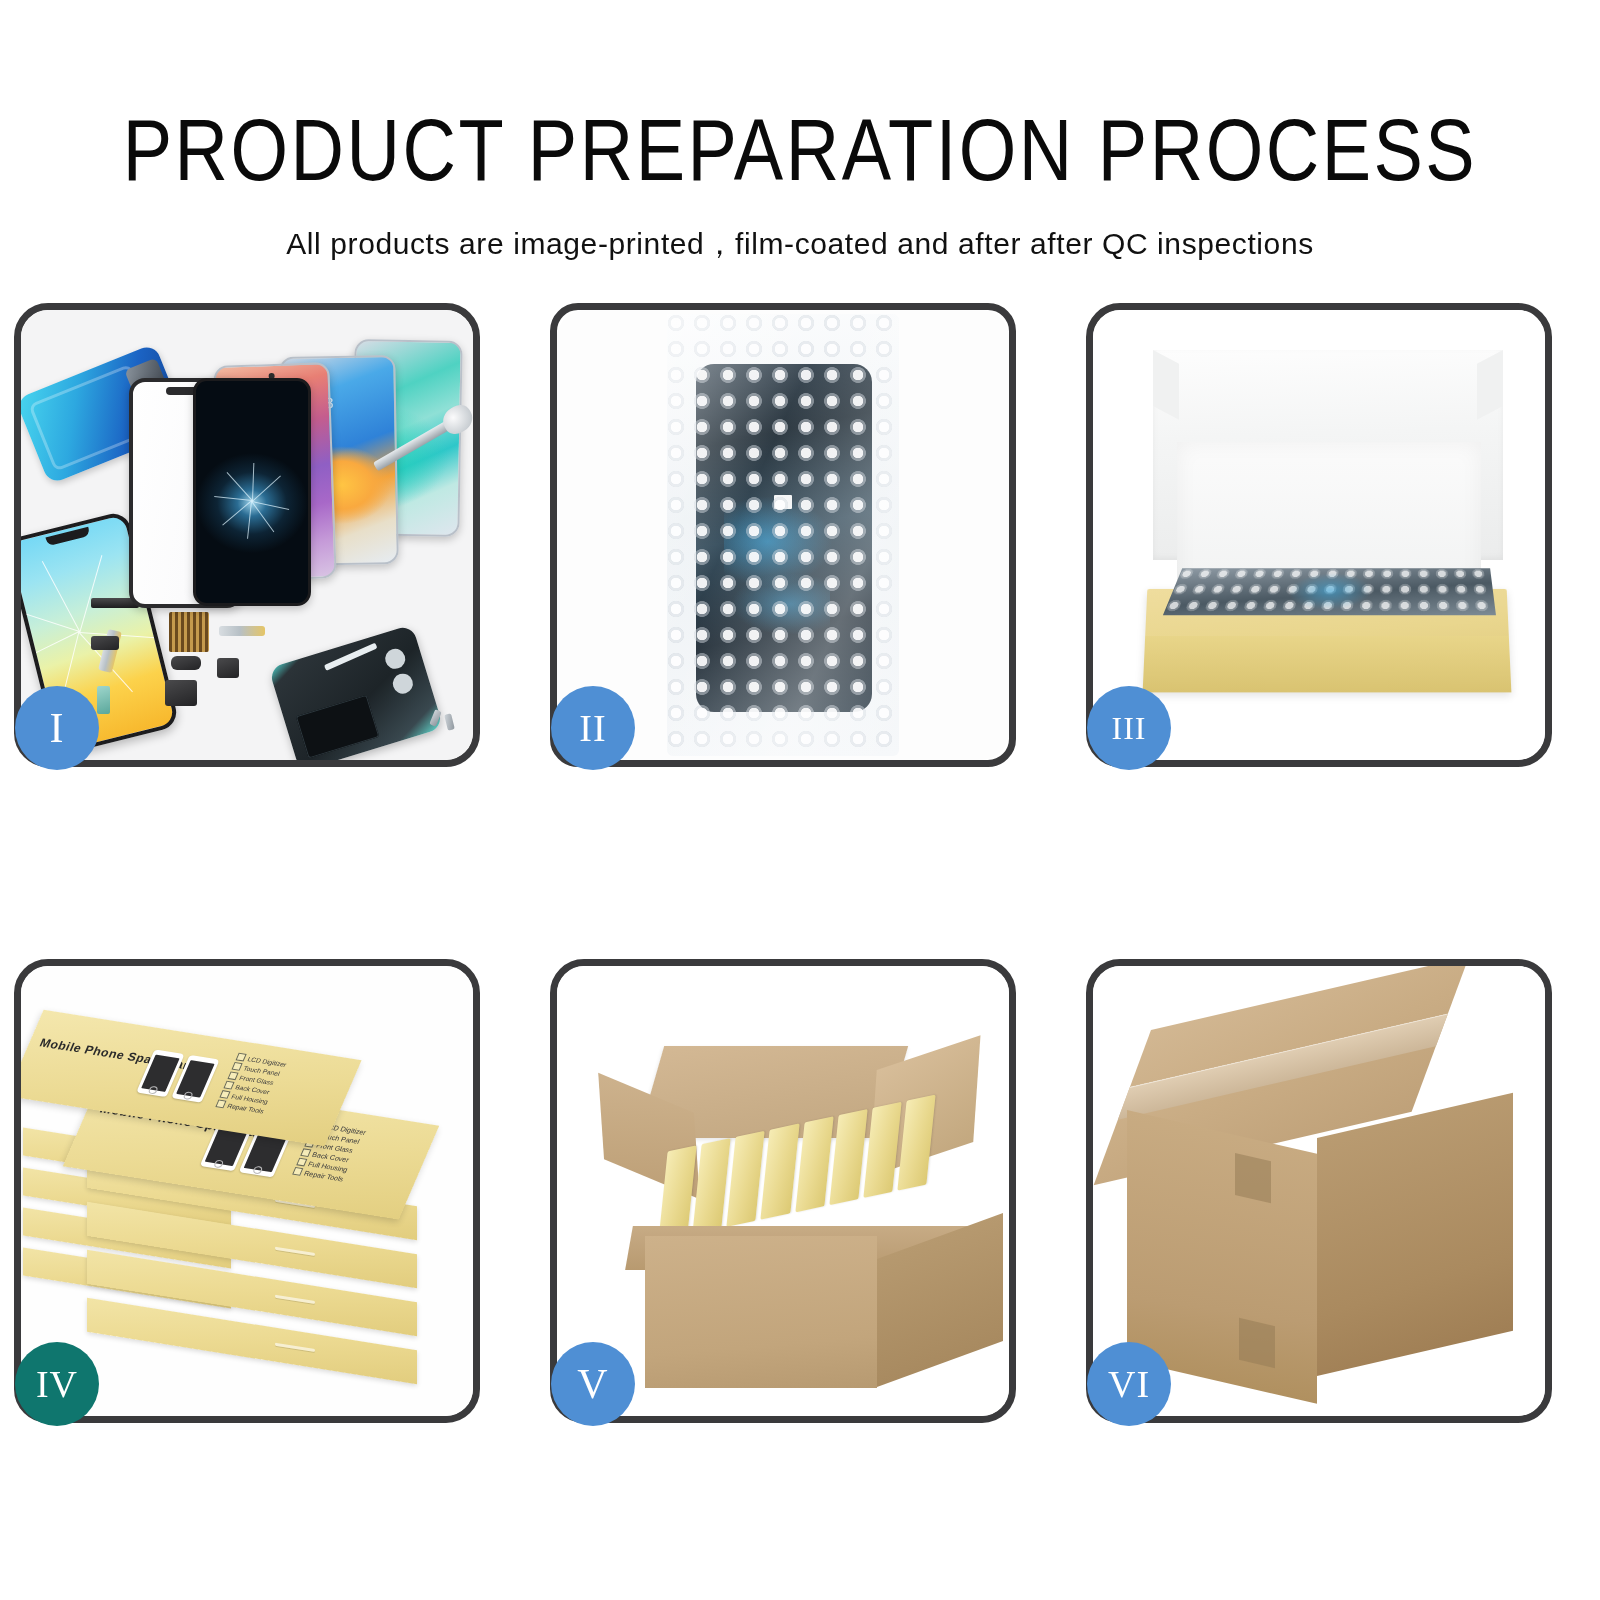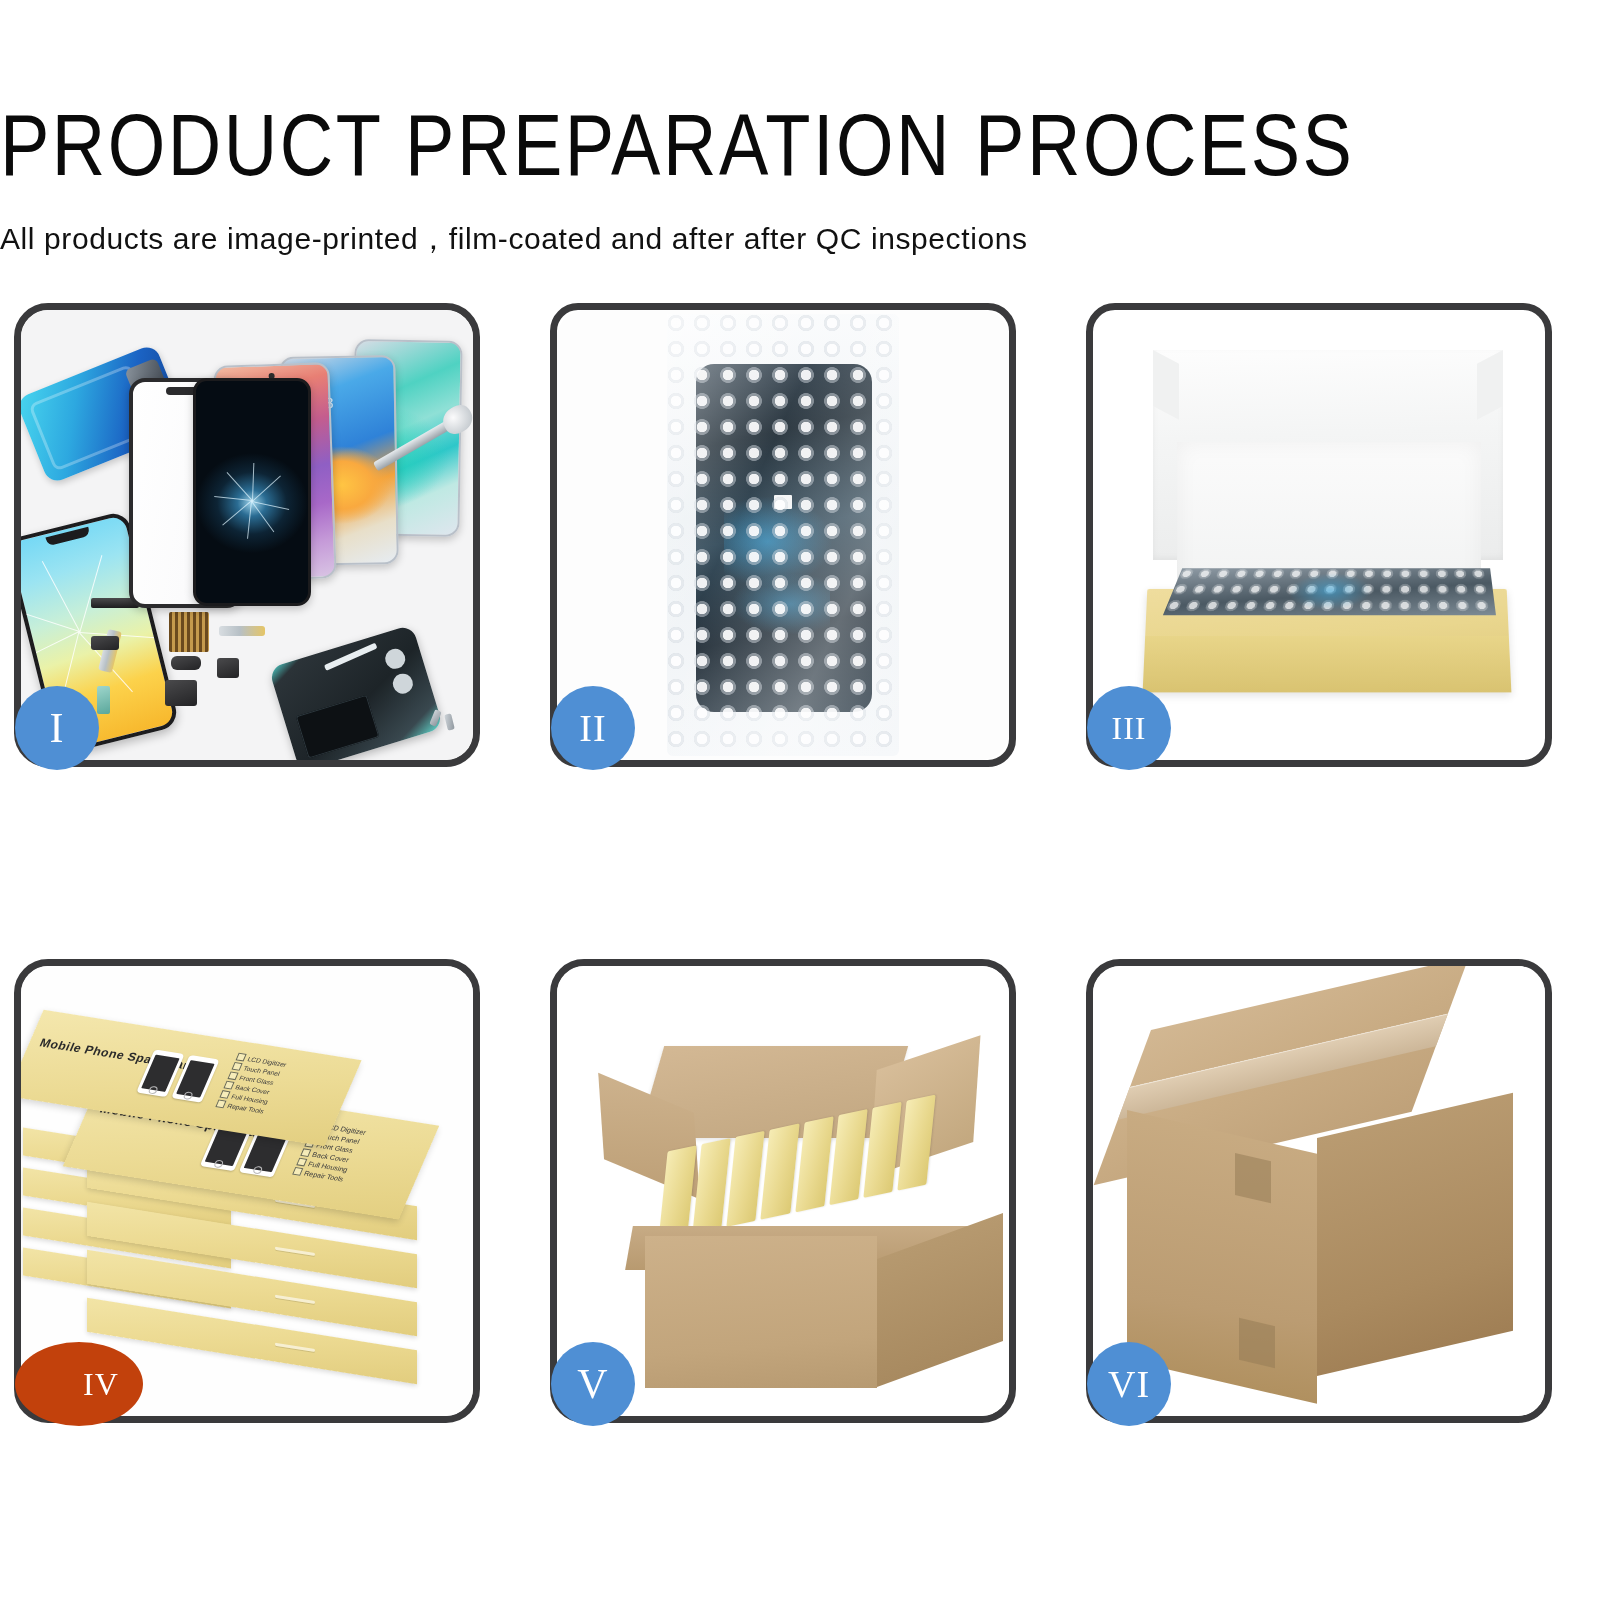--- a/index.html
+++ b/index.html
@@ -10,22 +10,23 @@
   body {
     width: 1600px;
     height: 1600px;
     font-family: "Liberation Sans", sans-serif;
     overflow: hidden;
     position: relative;
   }
 
   
   .header {
-    padding-top: 102px;
-    text-align: left;
+    padding-top: 72px;
+    text-align: center;
+    margin-top: 35px;
   }
   .page-title {
     font-family: "Liberation Sans", sans-serif;
     font-size: 74px;
     font-weight: 400;
     color: #0a0a0a;
     letter-spacing: 2.5px;
     line-height: 1.0;
     margin: 0;
     transform: scaleY(1.18);
@@ -595,21 +596,21 @@
     <div class="panel-photo p2">
       <div class="bubblepack">
         <div class="prod"></div>
         <div class="label"></div>
         <div class="bubbles"></div>
       </div>
     </div>
     <div class="badge" style="background: rgb(79, 143, 212); color: rgb(255, 255, 255); font-size: 38px;">II</div>
   </div>
 
-  <div class="panel" style="border-color: rgb(58, 58, 60); border-radius: 29px;">
+  <div class="panel" style="border-color: rgb(58, 58, 60);">
     <div class="panel-photo p3">
       <div class="mailer">
         <div class="lid"></div>
         <div class="inner"></div>
         <div class="tray">
           <div class="trayinner">
             <div class="bb"></div>
             <div class="bl"></div>
           </div>
           <div class="trayface"></div>
@@ -712,21 +713,21 @@
               </div>
             <div class="checkitem">
                 <i class="cb"></i>
                 <span>Repair Tools</span>
               </div>
           </div>
         </div>
 
       </div>
     </div>
-    <div class="badge" style="background: #c2410c; color: rgb(255, 255, 255); font-size: 32px; padding-left: 44px;">IV</div>
+    <div class="badge" style="background: #0f766e; color: rgb(255, 255, 255); font-size: 38px;">IV</div>
   </div>
 
   <div class="panel" style="border-color: rgb(58, 58, 60);">
     <div class="panel-photo p5">
       <div class="carton">
         <div class="flapback"></div>
         <div class="flapright"></div>
         <div class="flapleft"></div>
         <div class="contents">
           <i></i>

